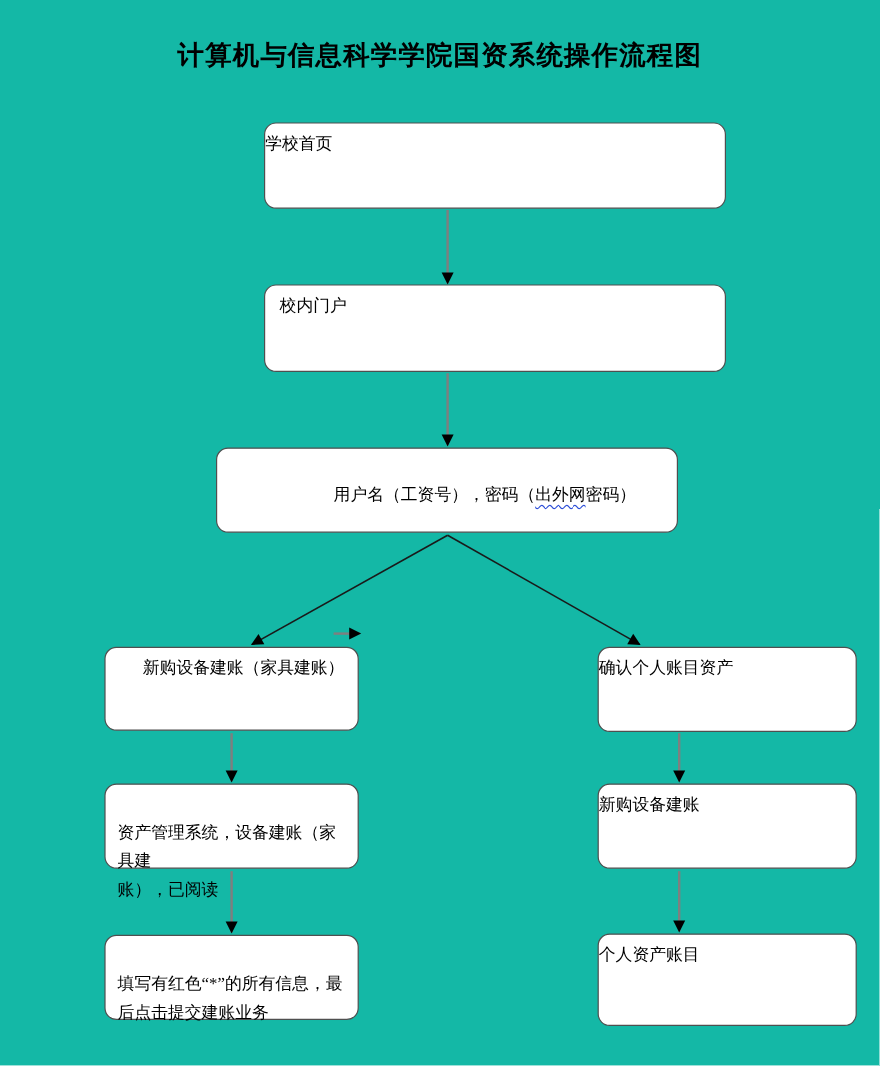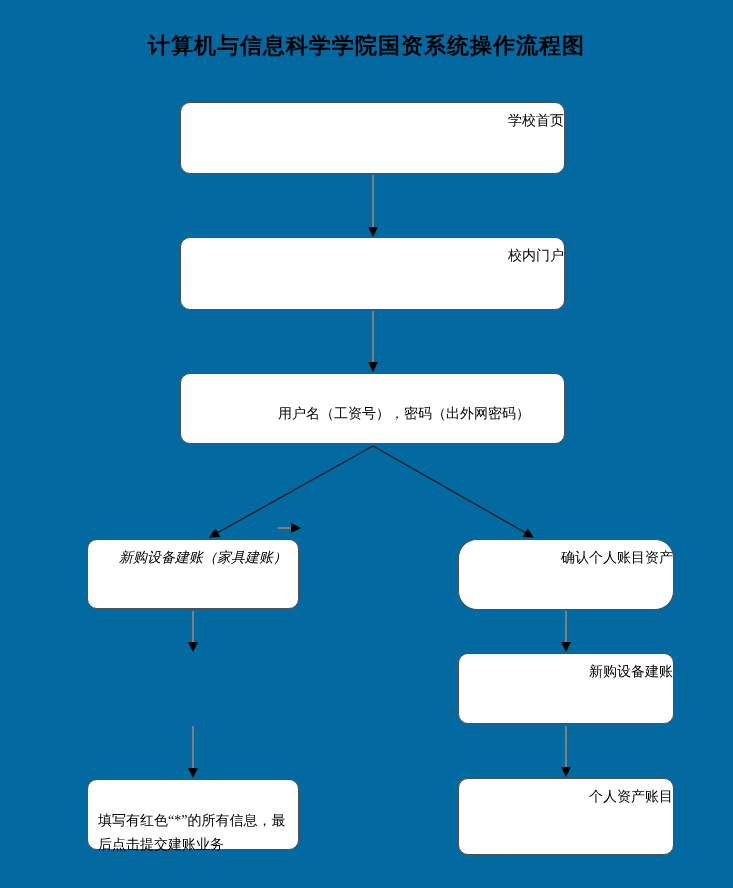--- a/index.html
+++ b/index.html
@@ -1,20 +1,20 @@
 <!DOCTYPE html>
 <html><head>
 <meta charset="utf-8">
 <style>
   html, body { margin: 0; padding: 0; background: #ffffff; }
   #page {
     position: relative;
     width: 733px;
     height: 888px;
-    background: #0369a1;
+    background: #14b8a6;
     font-family: "Liberation Serif", "DejaVu Serif", serif;
     color: #000000;
     overflow: hidden;
   }
   #doc-title {
     position: absolute;
     top: 31px;
     left: 0;
     width: 733px;
     text-align: center;
@@ -25,37 +25,38 @@
   .box {
     position: absolute;
     box-sizing: border-box;
     background: #ffffff;
     border: 1.5px solid #4f4f4f;
     border-radius: 10px;
     font-size: 14px;
     line-height: 20px;
     color: #000000;
   }
-  .top-center { text-align: right; padding-top: 8px; }
+  .top-center { text-align: left; padding-top: 8px; margin-left: 40px; }
   .box-school   { left: 180px; top: 102px; width: 385px; height: 72px; }
   .box-portal   { left: 180px; top: 237px; width: 385px; height: 73px; padding-left: 12px; }
   .box-login    { left: 180px; top: 373px; width: 385px; height: 71px;
                   text-align: left; padding: 30px 0 0 97px; }
   .box-newdev   { left: 87px;  top: 539px; width: 212px; height: 70px;
-                  text-align: center; padding-top: 8px; padding-left: 20px; font-style: italic; }
+                  text-align: center; padding-top: 8px; padding-left: 20px; }
   .box-assetdev { left: 87px;  top: 653px; width: 212px; height: 71px;
                   text-align: left; padding: 5px 6px 0 10px;
                   line-height: 24px; white-space: pre-line; }
   .box-fillinfo { left: 87px;  top: 779px; width: 212px; height: 71px;
                   text-align: left; padding: 5px 6px 0 10px;
                   line-height: 24px; white-space: pre-line; }
-  .box-confirm  { left: 458px; top: 539px; width: 216px; height: 71px; border-radius: 19px; }
+  .box-confirm  { left: 458px; top: 539px; width: 216px; height: 71px; }
   .box-assets   { left: 458px; top: 653px; width: 216px; height: 71px; }
   .box-personal { left: 458px; top: 778px; width: 216px; height: 77px; }
   .wavy {
+    text-decoration: underline;
     text-decoration-style: wavy;
     text-decoration-color: #2e4fd8;
     text-decoration-thickness: 1px;
     text-underline-offset: 3px;
   }
   #arrows {
     position: absolute;
     top: 0; left: 0;
     width: 733px; height: 888px;
     pointer-events: none;
@@ -100,20 +101,24 @@
   </div>
 
   <div class="box box-newdev">
     <span>新购设备建账（家具建账）</span>
   </div>
 
   <div class="box top-center box-confirm">
     <span>确认个人账目资产</span>
   </div>
 
+  <div class="box box-assetdev">
+    <span>资产管理系统，设备建账（家具建
+账），已阅读</span>
+  </div>
 
   <div class="box top-center box-assets">
     <span>新购设备建账</span>
   </div>
 
   <div class="box box-fillinfo">
     <span>填写有红色“*”的所有信息，最
 后点击提交建账业务</span>
   </div>
 

